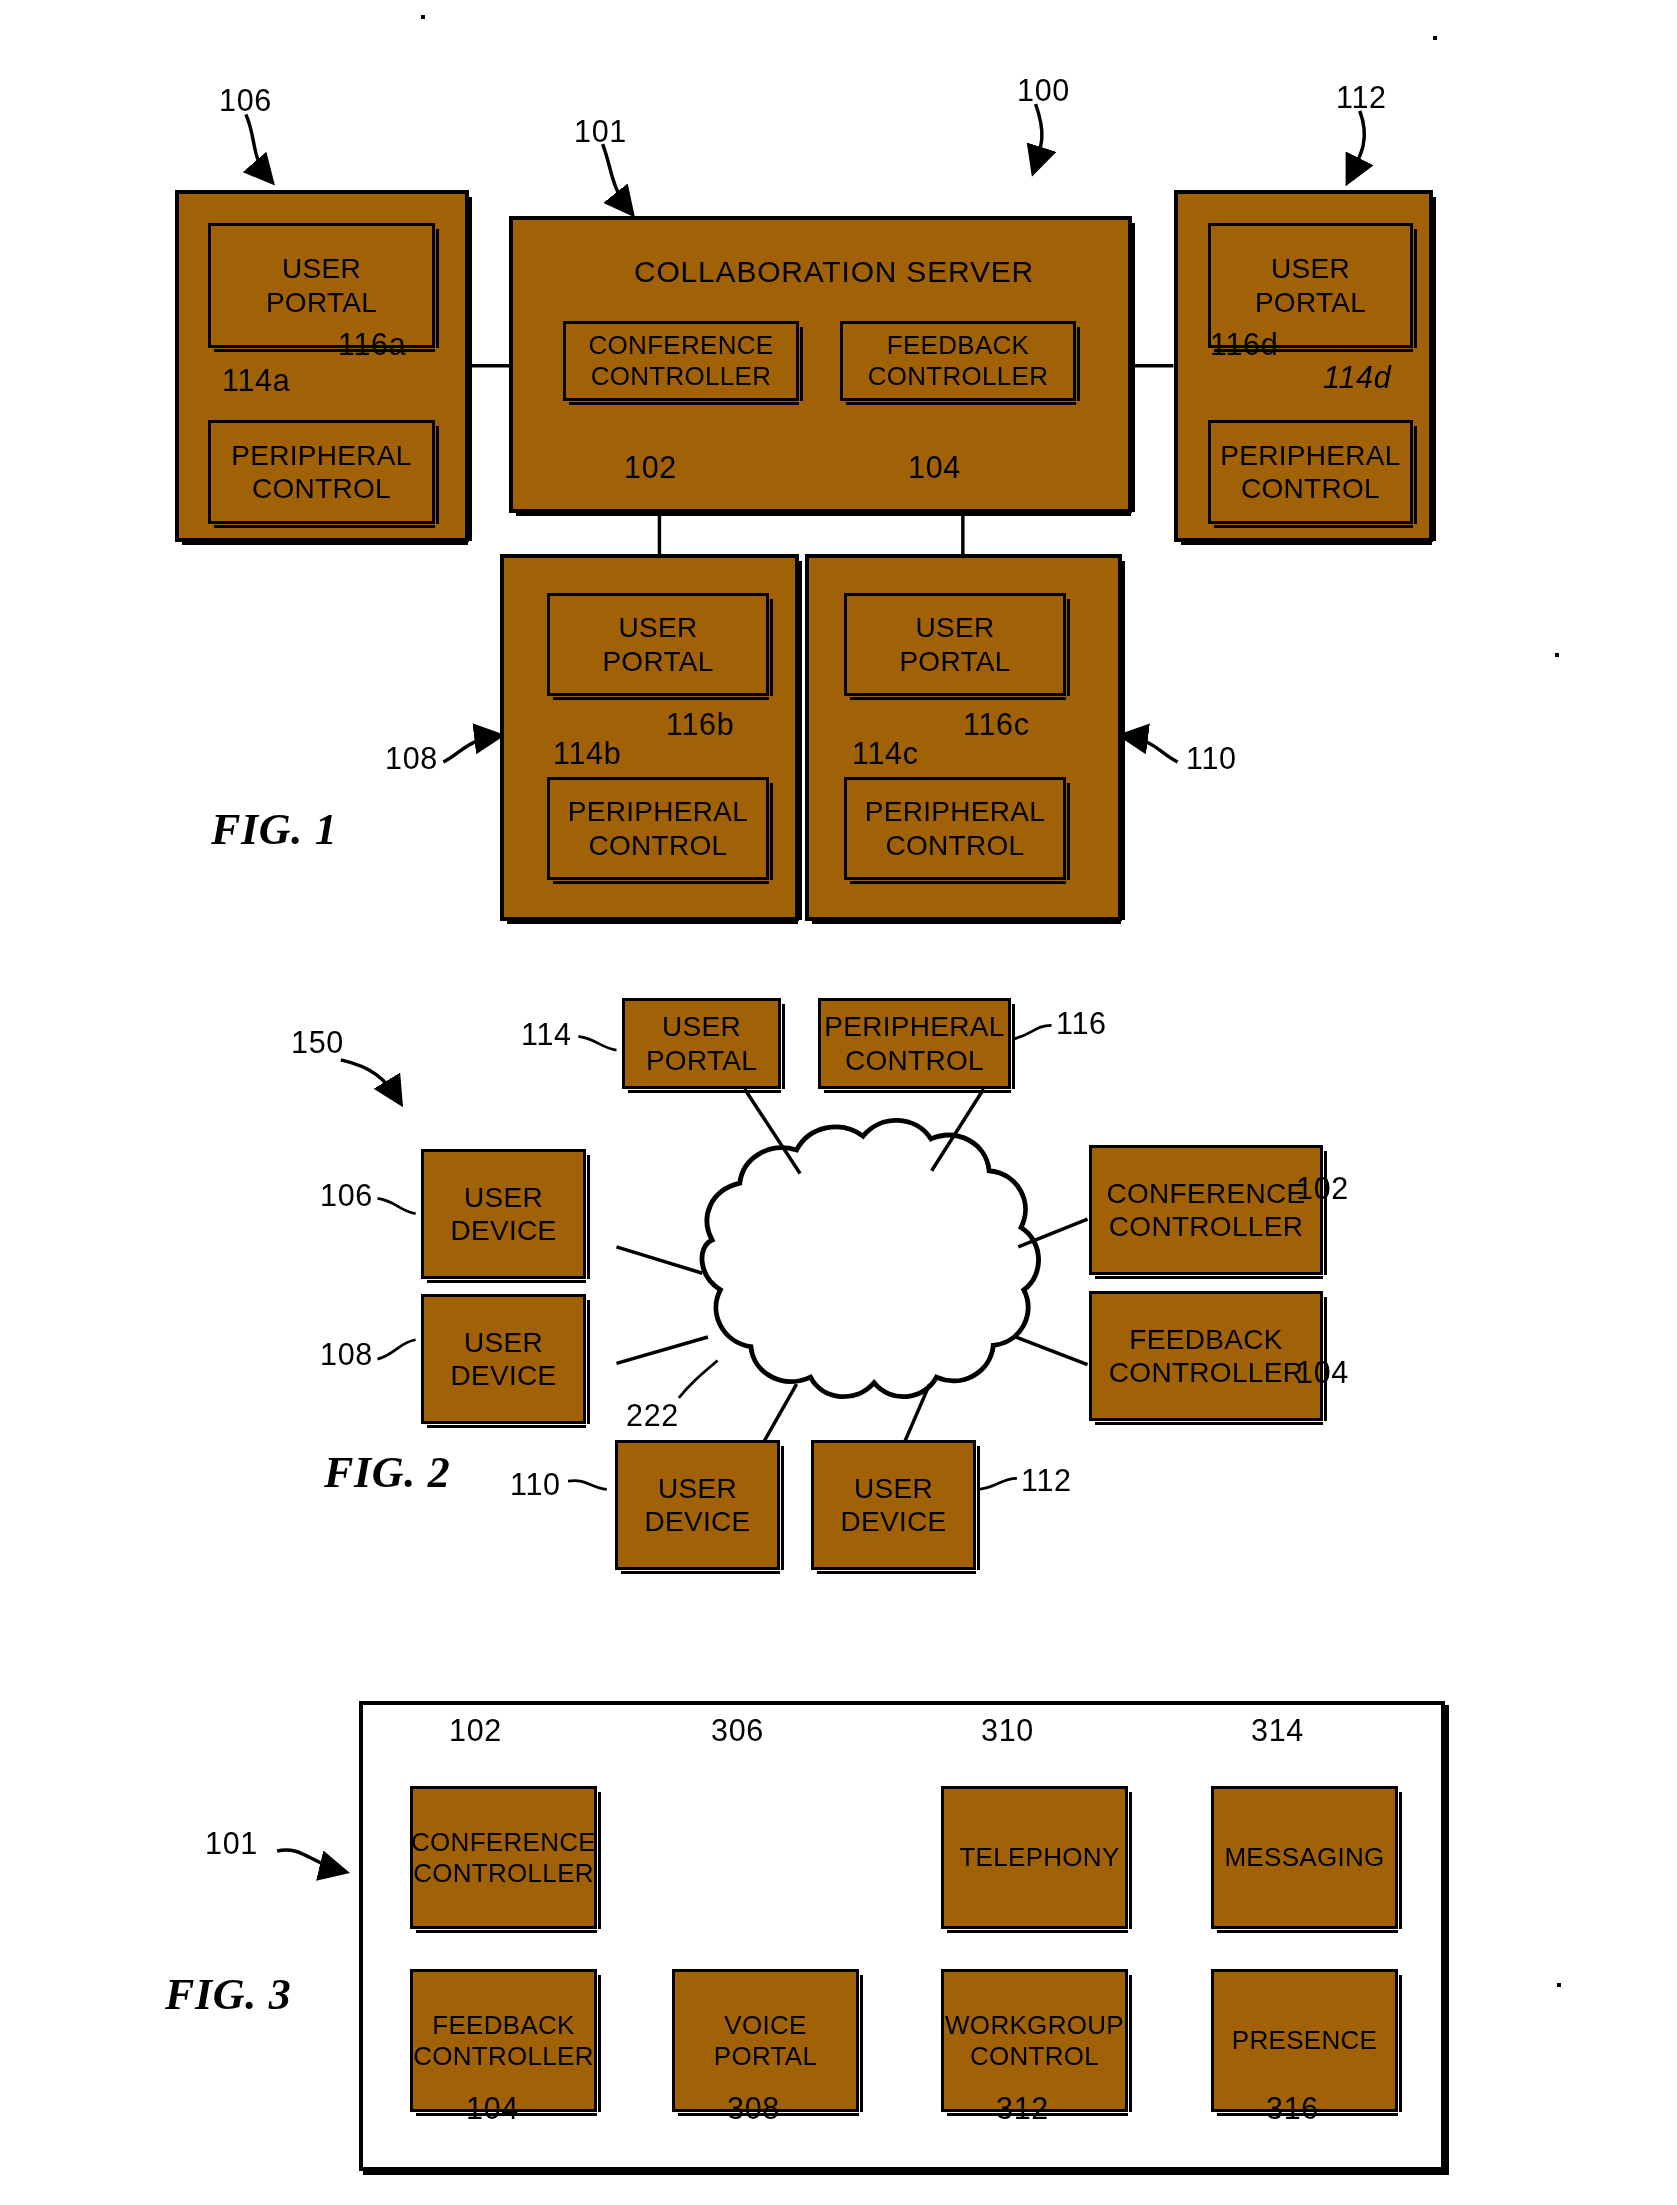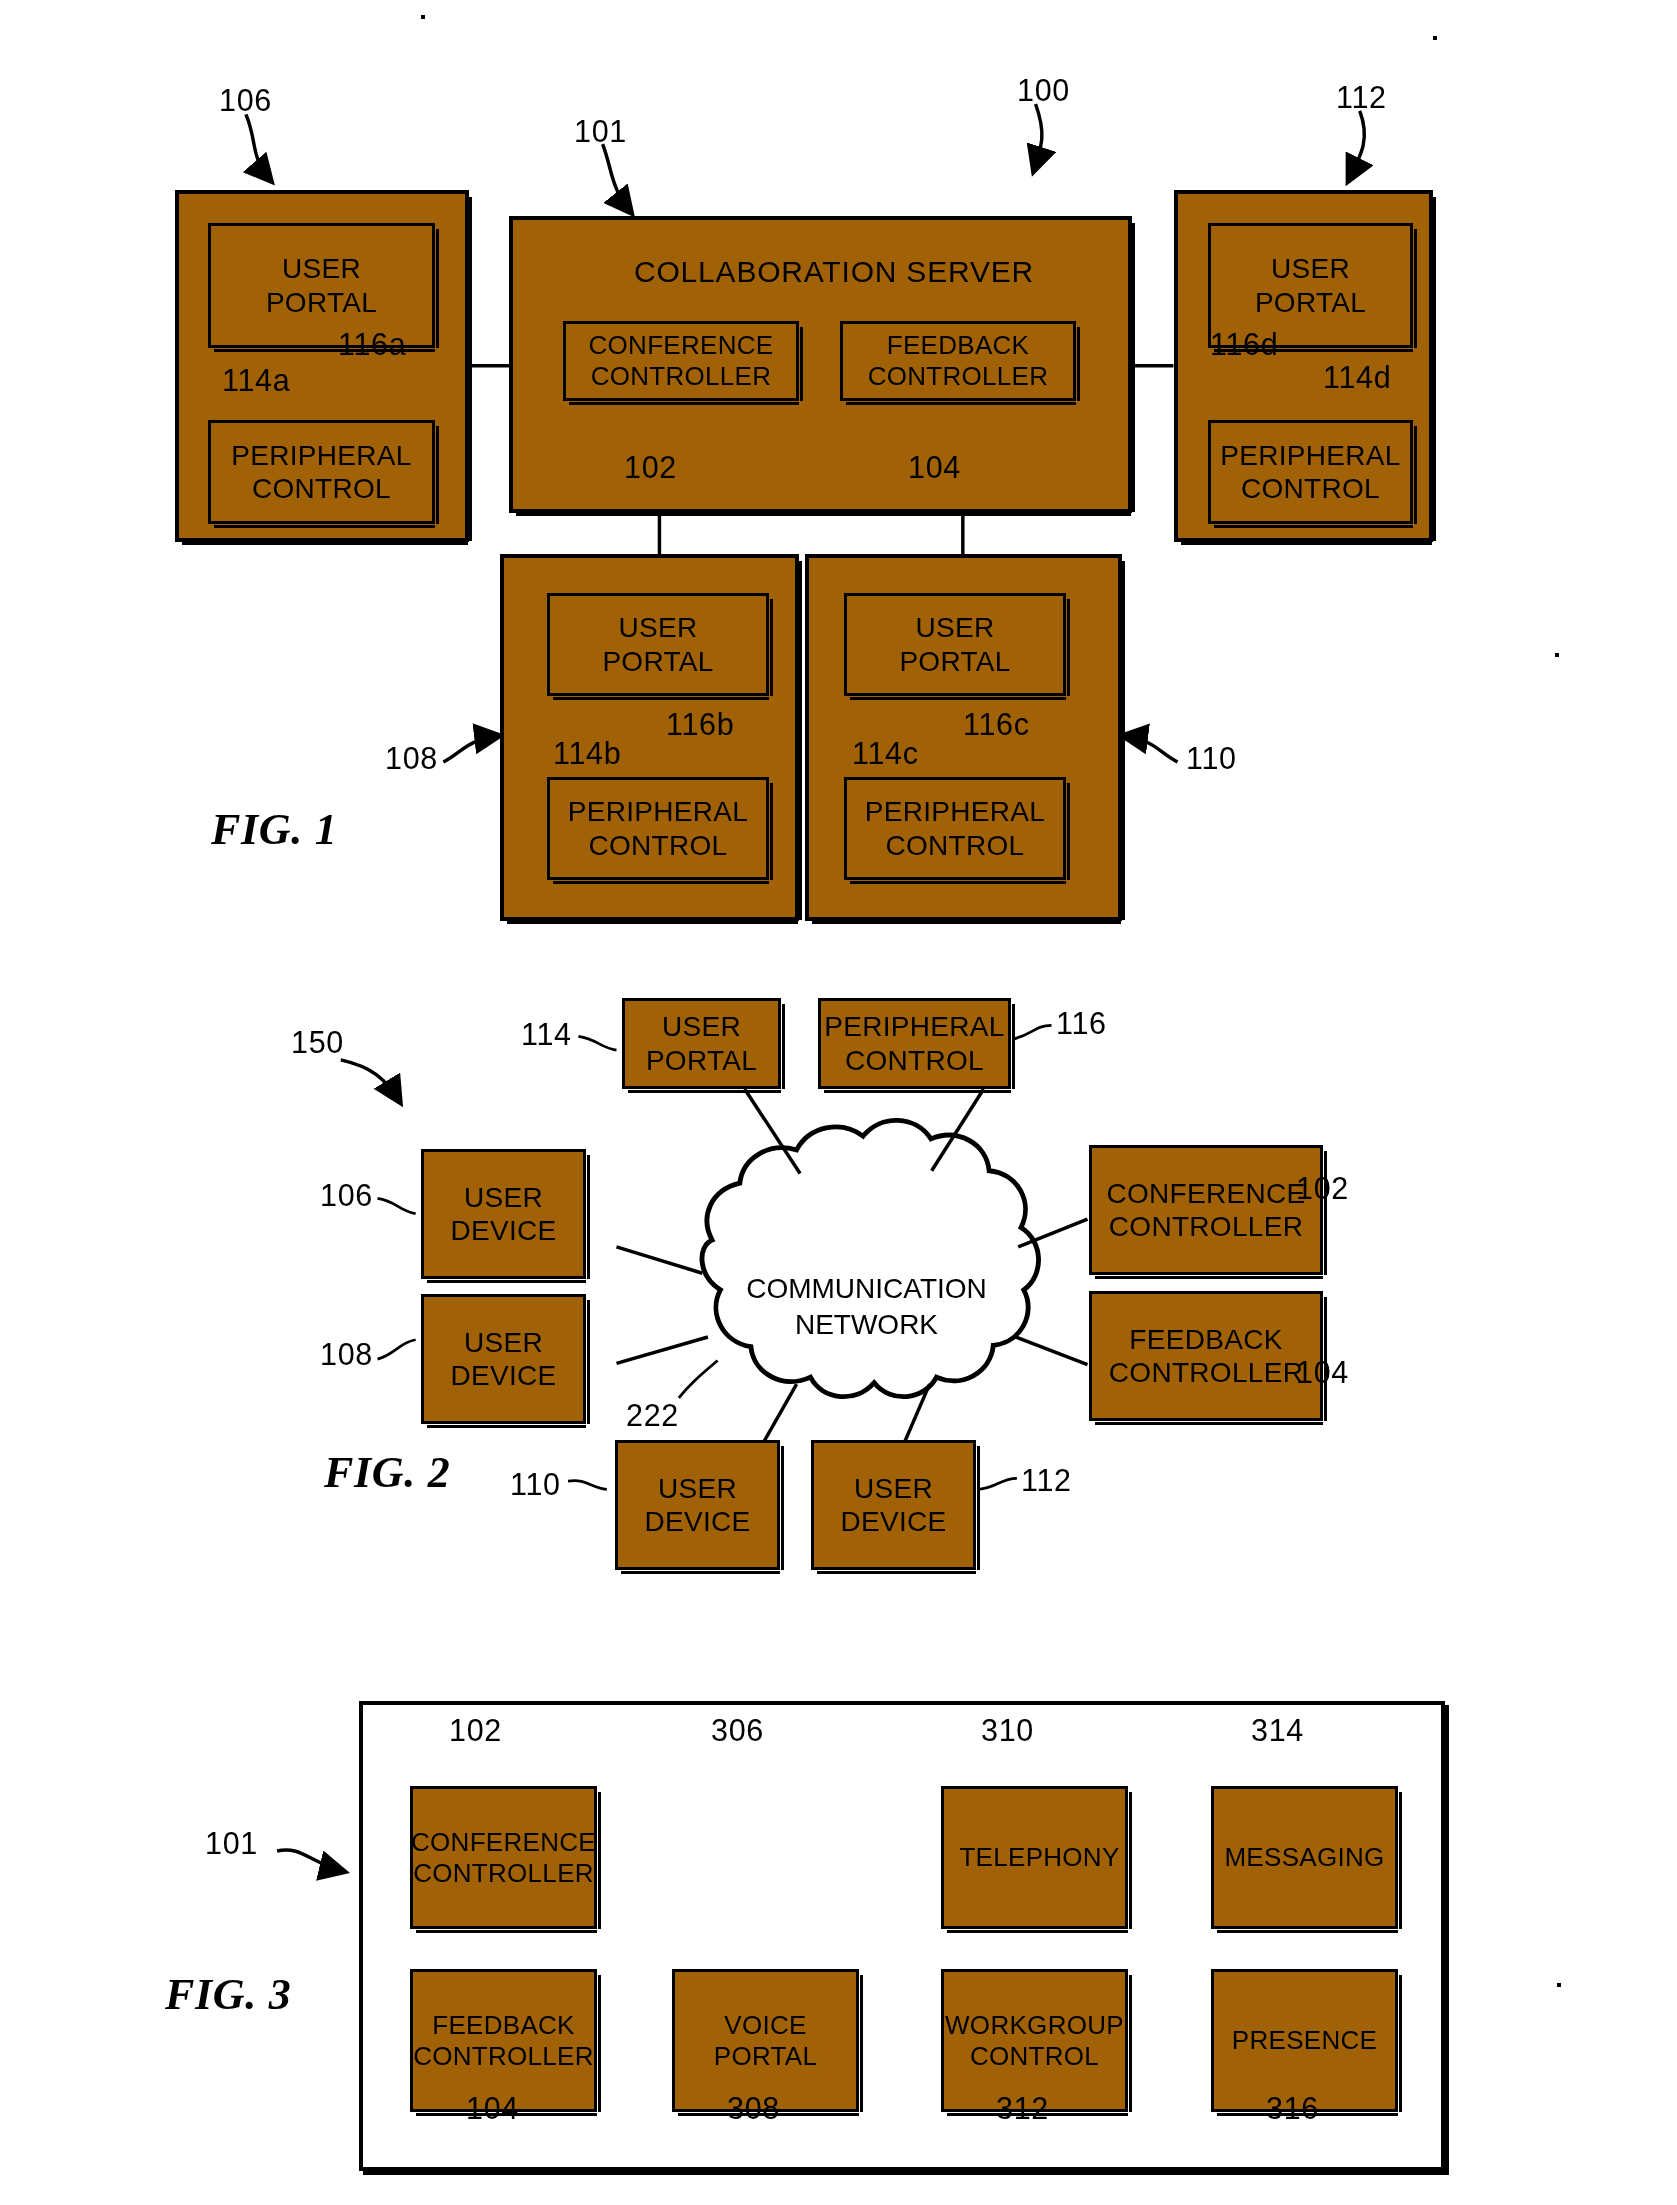--- a/index.html
+++ b/index.html
@@ -265,34 +265,32 @@
   <div class="reflbl" style="left:219px;top:83px;">106</div>
   <div class="reflbl" style="left:574px;top:114px;">101</div>
   <div class="reflbl" style="left:1017px;top:73px;">100</div>
   <div class="reflbl" style="left:1336px;top:80px;">112</div>
 
   <div class="reflbl" style="left:318px;top:327px;margin-left:20px;">116a</div>
   <div class="reflbl" style="left:222px;top:363px;">114a</div>
   <div class="reflbl" style="left:624px;top:450px;">102</div>
   <div class="reflbl" style="left:908px;top:450px;">104</div>
   <div class="reflbl" style="left:1210px;top:327px;">116d</div>
-  <div class="reflbl" style="left:1323px;top:360px;">114d</div>
+  <div class="reflbl" style="left:1323px;top:360px;font-style:italic;">114d</div>
 
   <div class="reflbl" style="left:666px;top:707px;">116b</div>
   <div class="reflbl" style="left:553px;top:736px;">114b</div>
   <div class="reflbl" style="left:963px;top:707px;">116c</div>
   <div class="reflbl" style="left:852px;top:736px;">114c</div>
 
   <div class="reflbl" style="left:385px;top:741px;">108</div>
   <div class="reflbl" style="left:1186px;top:741px;">110</div>
 
   <div class="figlbl" style="left:211px;top:804px;">FIG. 1</div>
 
-  <div class="cloudtext" style="left:721px;top:1271px;">COMMUNICATION
-NETWORK</div>
 
   <div class="box" style="left:622px;top:998px;width:159px;height:91px;">
     <span class="boxtext">USER
 PORTAL</span>
   </div>
   <div class="box" style="left:818px;top:998px;width:193px;height:91px;">
     <span class="boxtext">PERIPHERAL
 CONTROL</span>
   </div>
 

